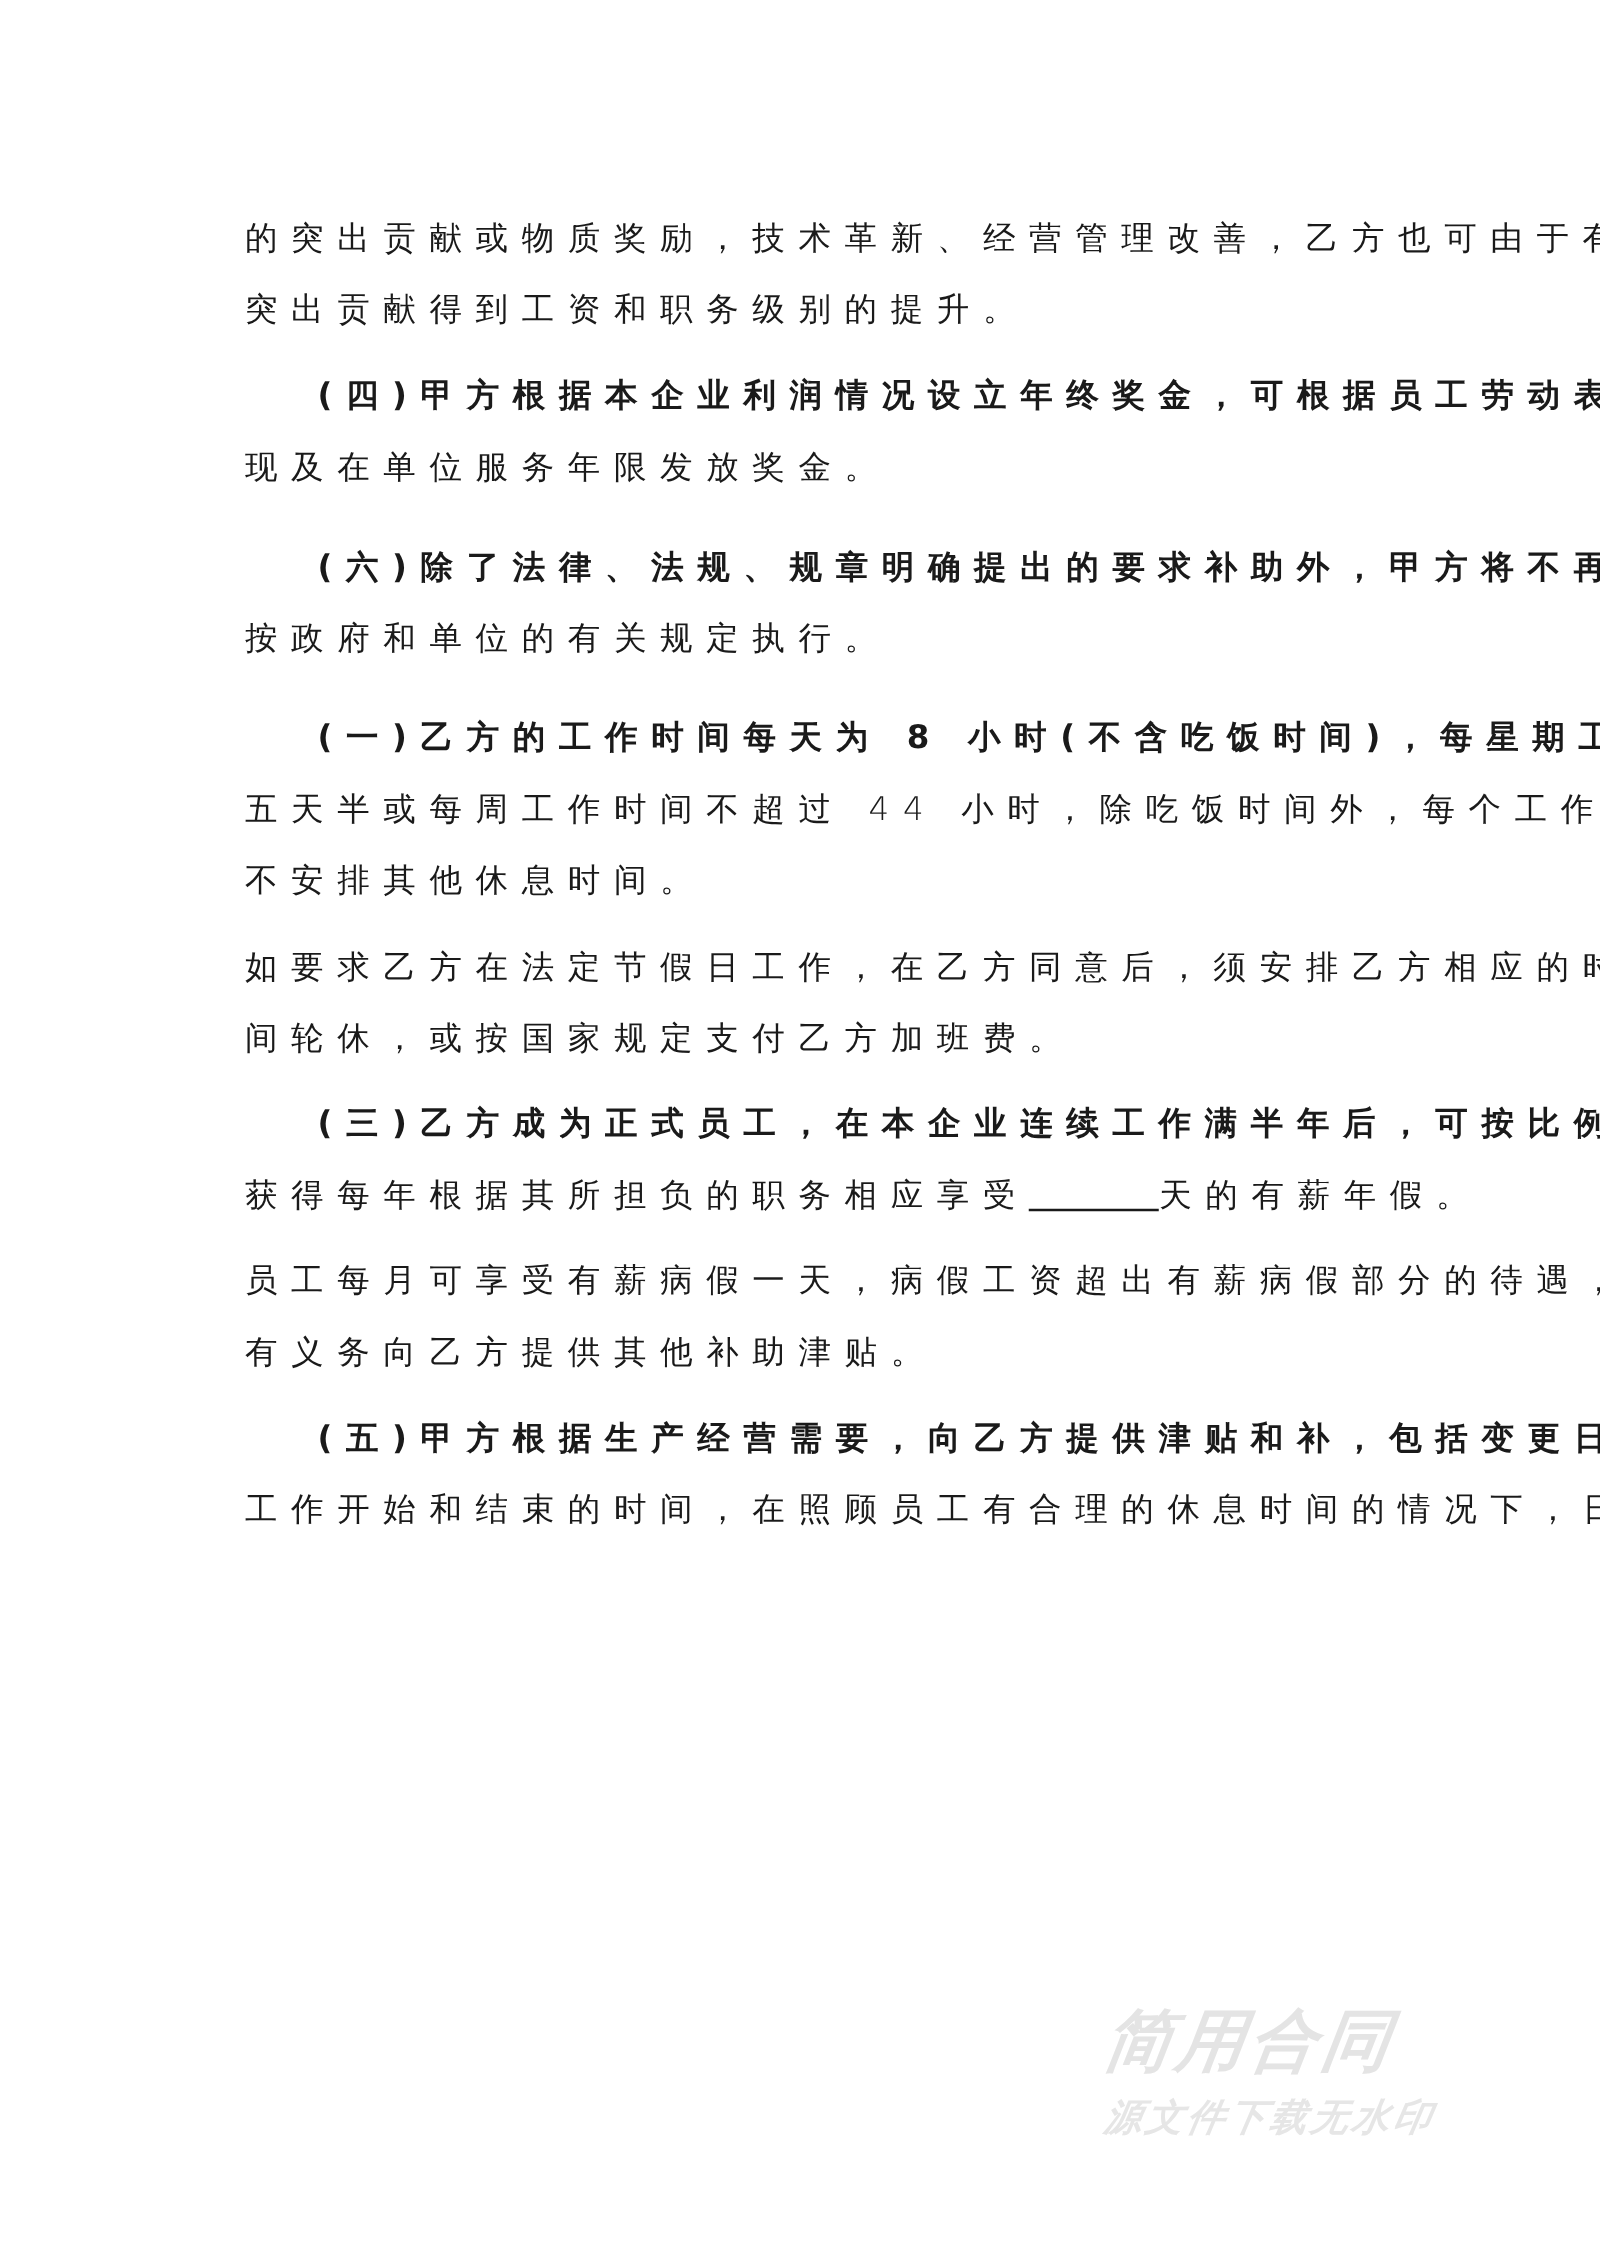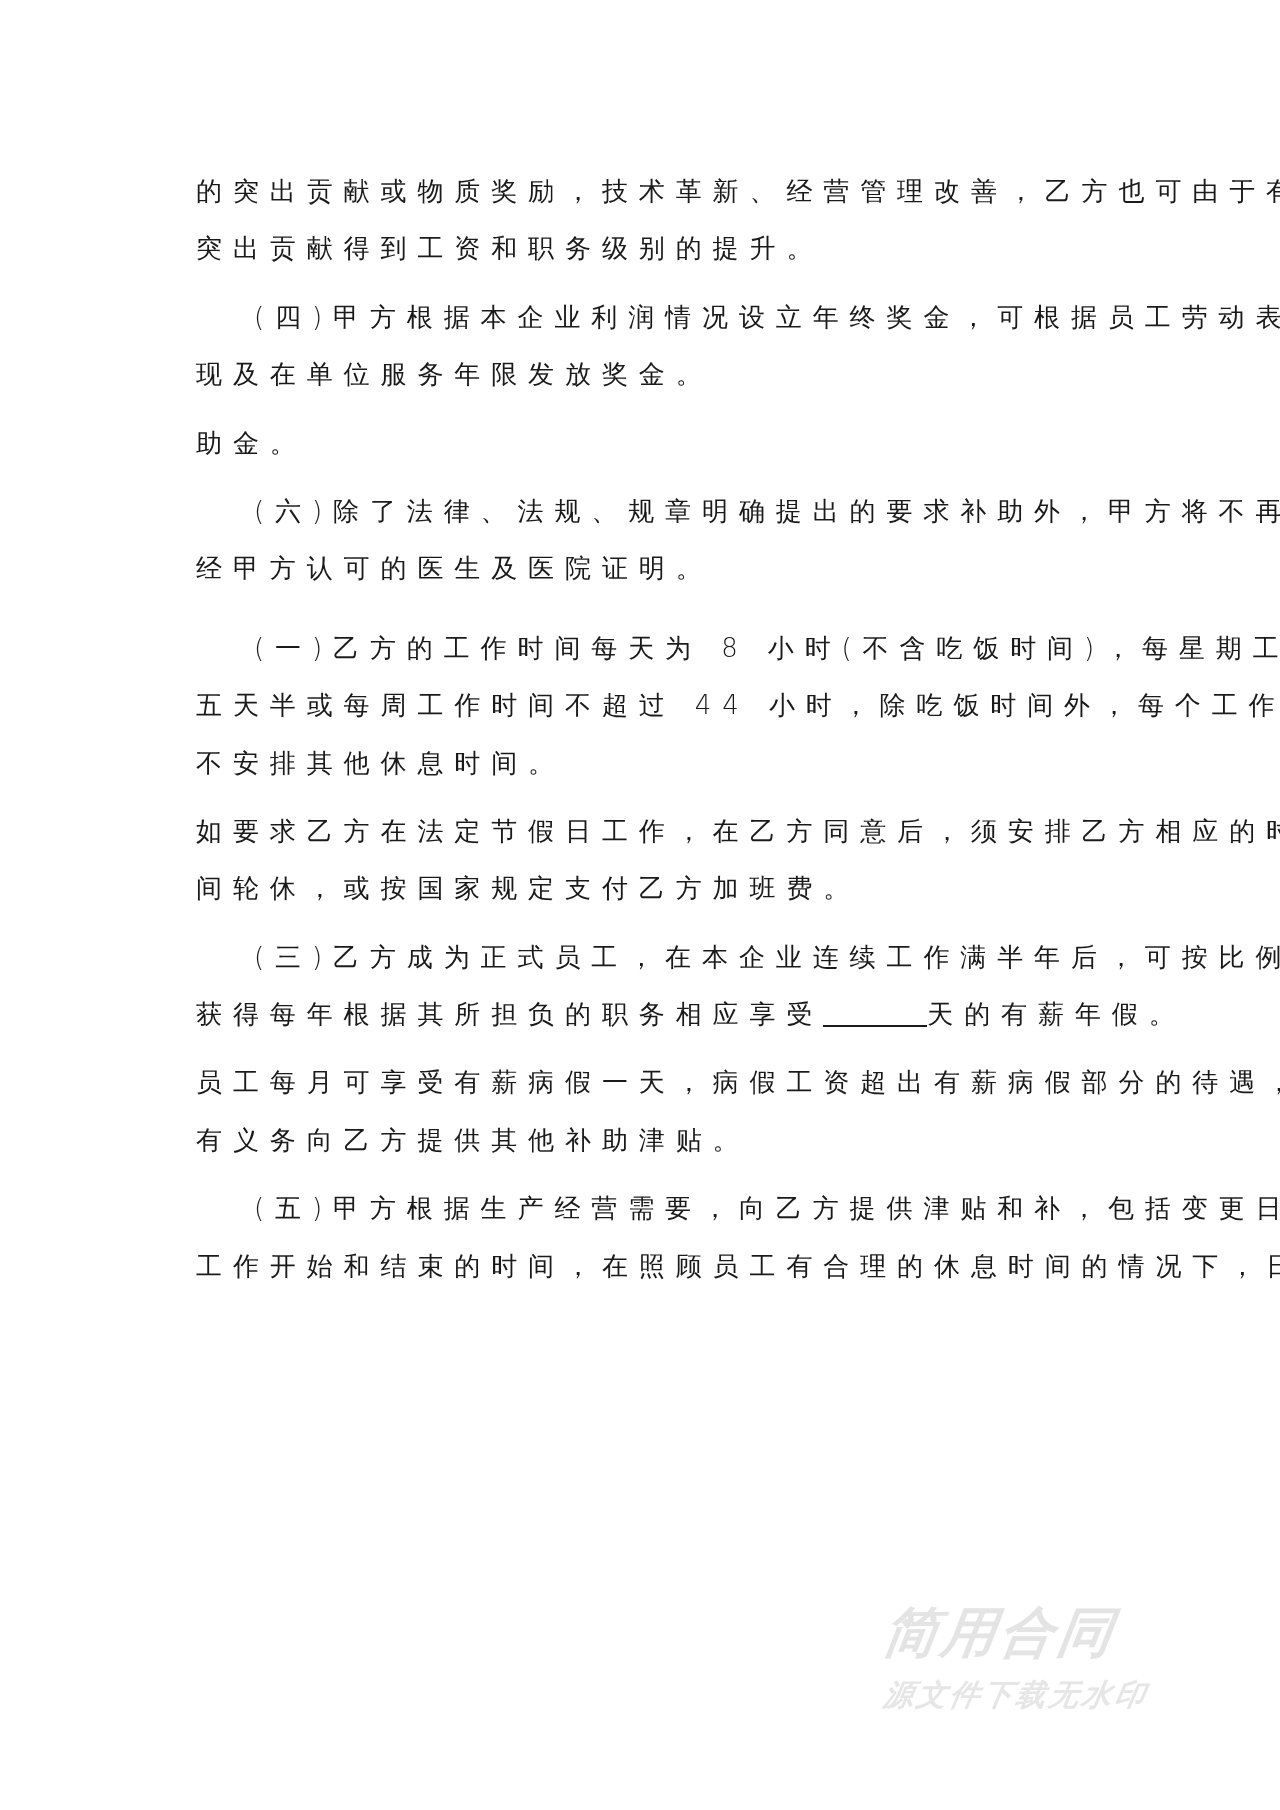--- a/index.html
+++ b/index.html
@@ -33,20 +33,21 @@
       height: 57.4px;
       line-height: 57.4px;
       font-size: 26px;
       letter-spacing: 10.9px;
       white-space: nowrap;
       font-family: "DejaVu Sans", "Liberation Sans", sans-serif;
       font-weight: 300;
     }
     .indent {
       padding-left: 58px;
+      font-weight: bold;
     }
     .para-gap {
       height: 11px;
     }
     .blank {
       display: inline-block;
       border-bottom: 2px solid #1a1a1a;
       height: 24px;
       vertical-align: -4px;
       letter-spacing: 0;
@@ -94,27 +95,26 @@
     </div>
     <div class="para-gap"></div>
 
     <div>
       <div class="line indent">(四)甲方根据本企业利润情况设立年终奖金，可根据员工劳动表</div>
       <div class="line">现及在单位服务年限发放奖金。</div>
     </div>
     <div class="para-gap"></div>
 
     <div>
-      <div class="line">助金。</div>
     </div>
     <div class="para-gap"></div>
 
     <div>
       <div class="line indent">(六)除了法律、法规、规章明确提出的要求补助外，甲方将不再</div>
-      <div class="line">经甲方认可的医生及医院证明。</div>
+      <div class="line">按政府和单位的有关规定执行。</div>
     </div>
     <div class="para-gap"></div>
 
     <div class="para-gap"></div>
 
     <div>
       <div class="line indent">(一)乙方的工作时间每天为 8 小时(不含吃饭时间)，每星期工作</div>
       <div class="line">五天半或每周工作时间不超过 44 小时，除吃饭时间外，每个工作日</div>
       <div class="line">不安排其他休息时间。</div>
     </div>

